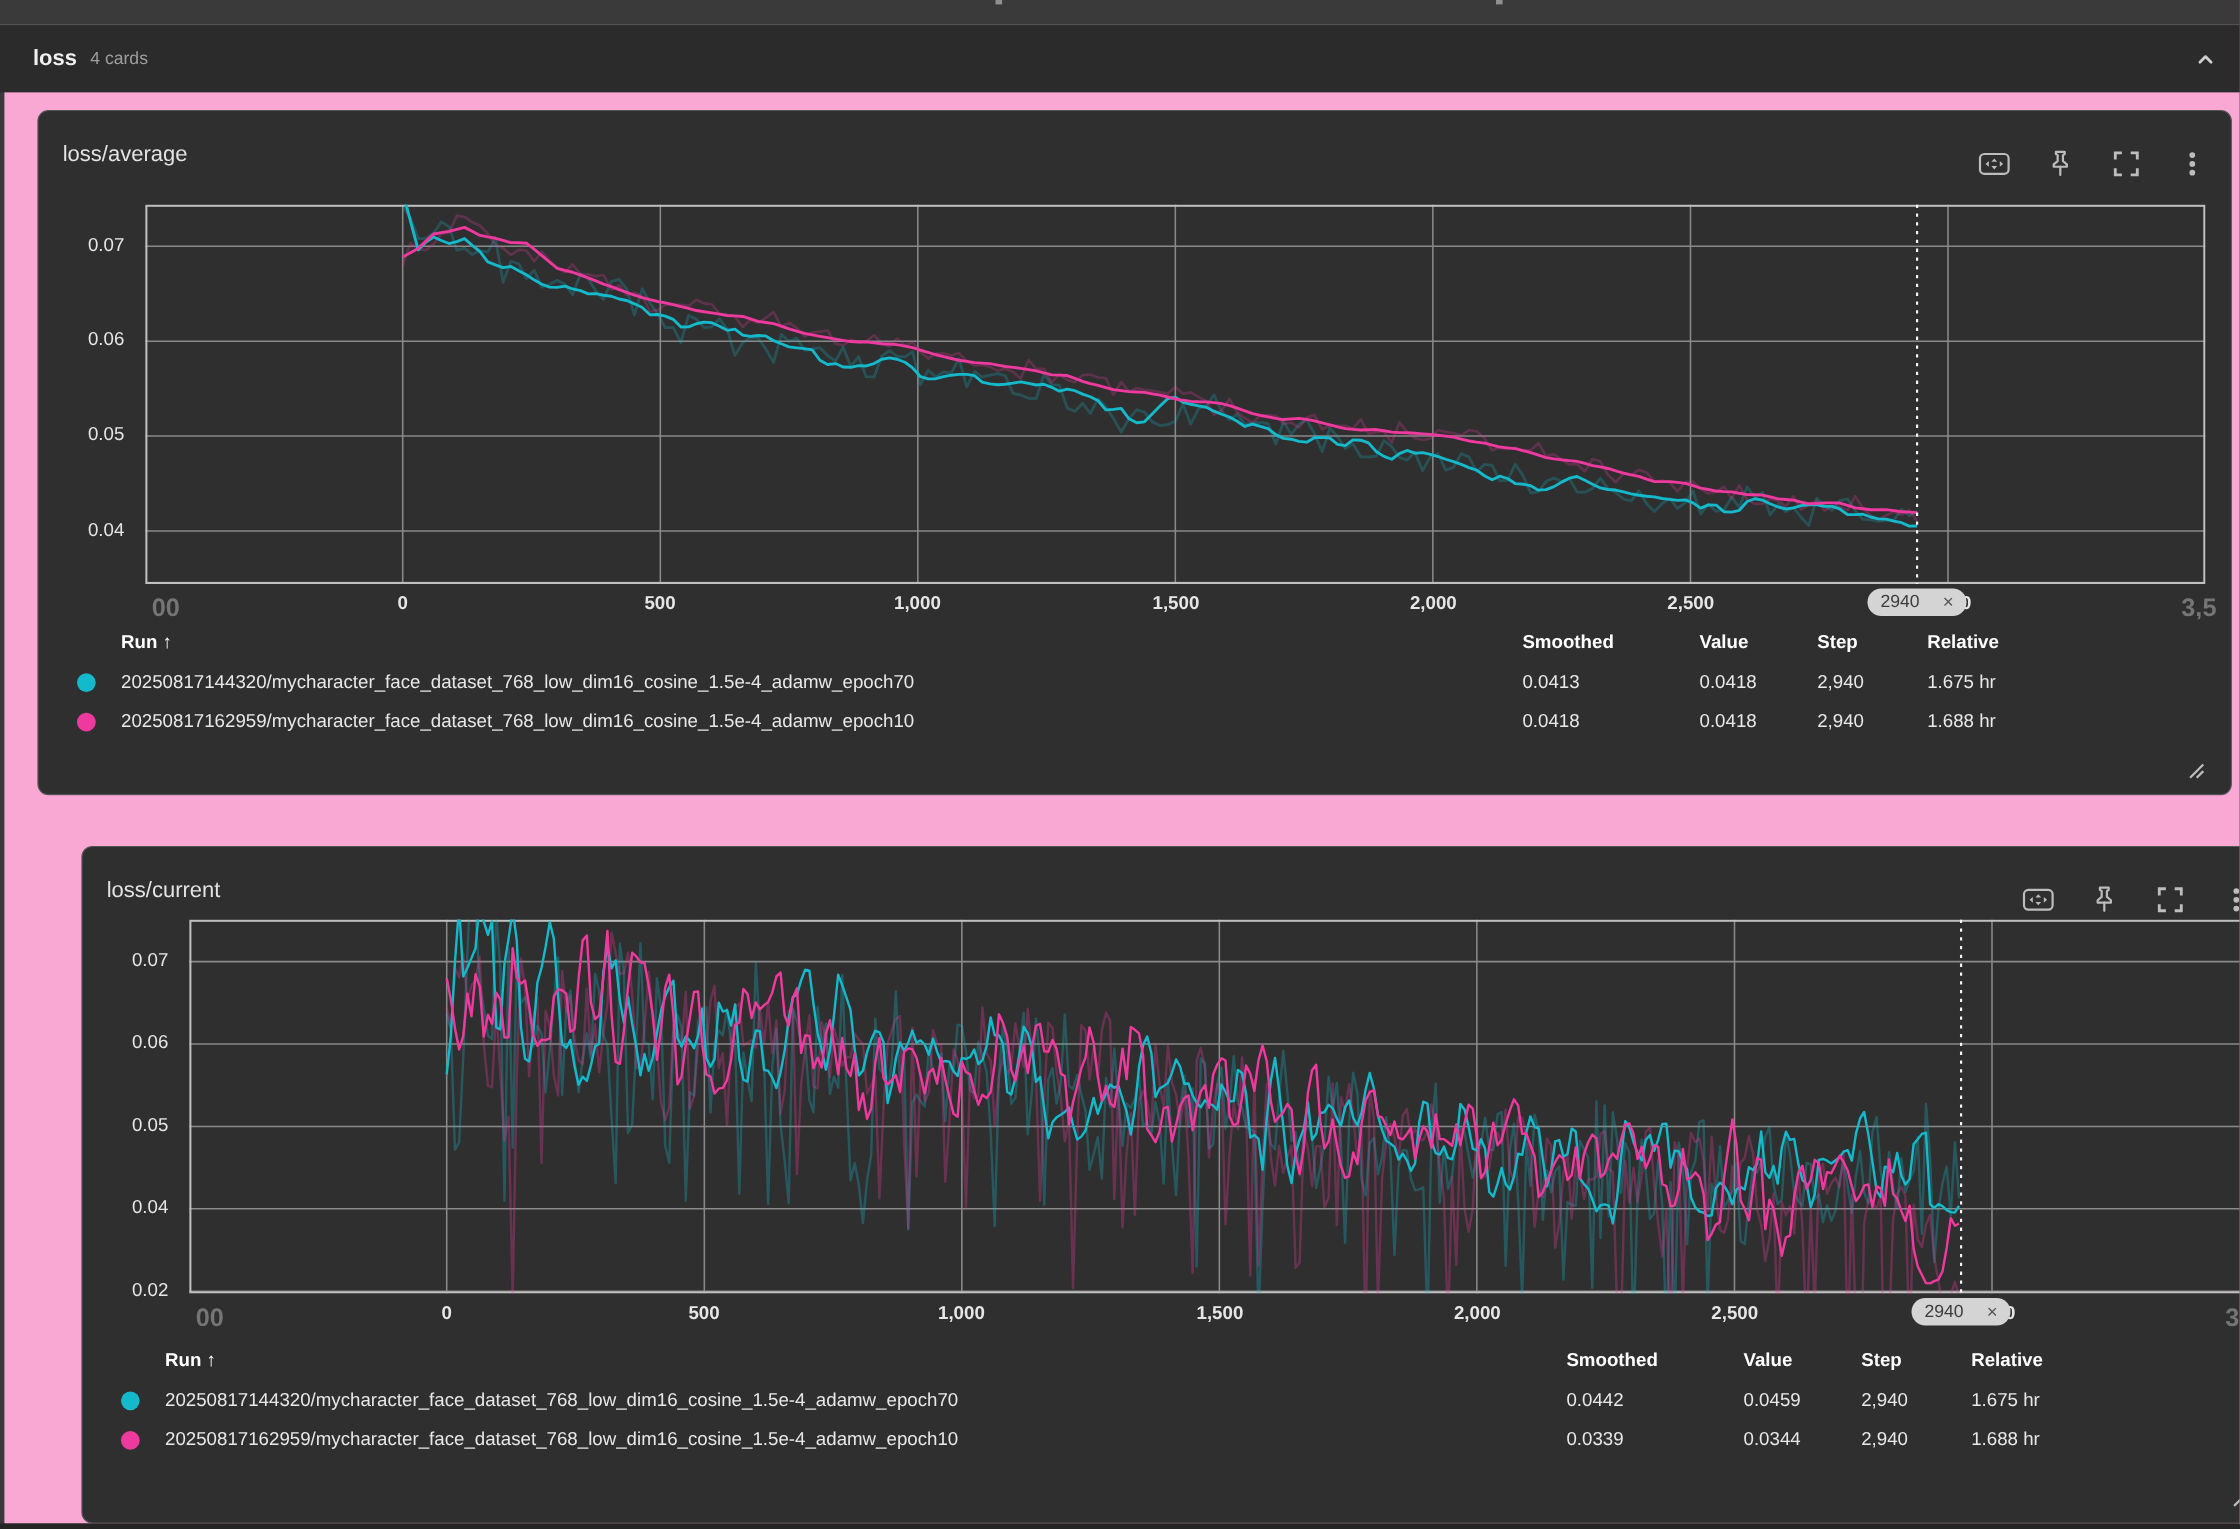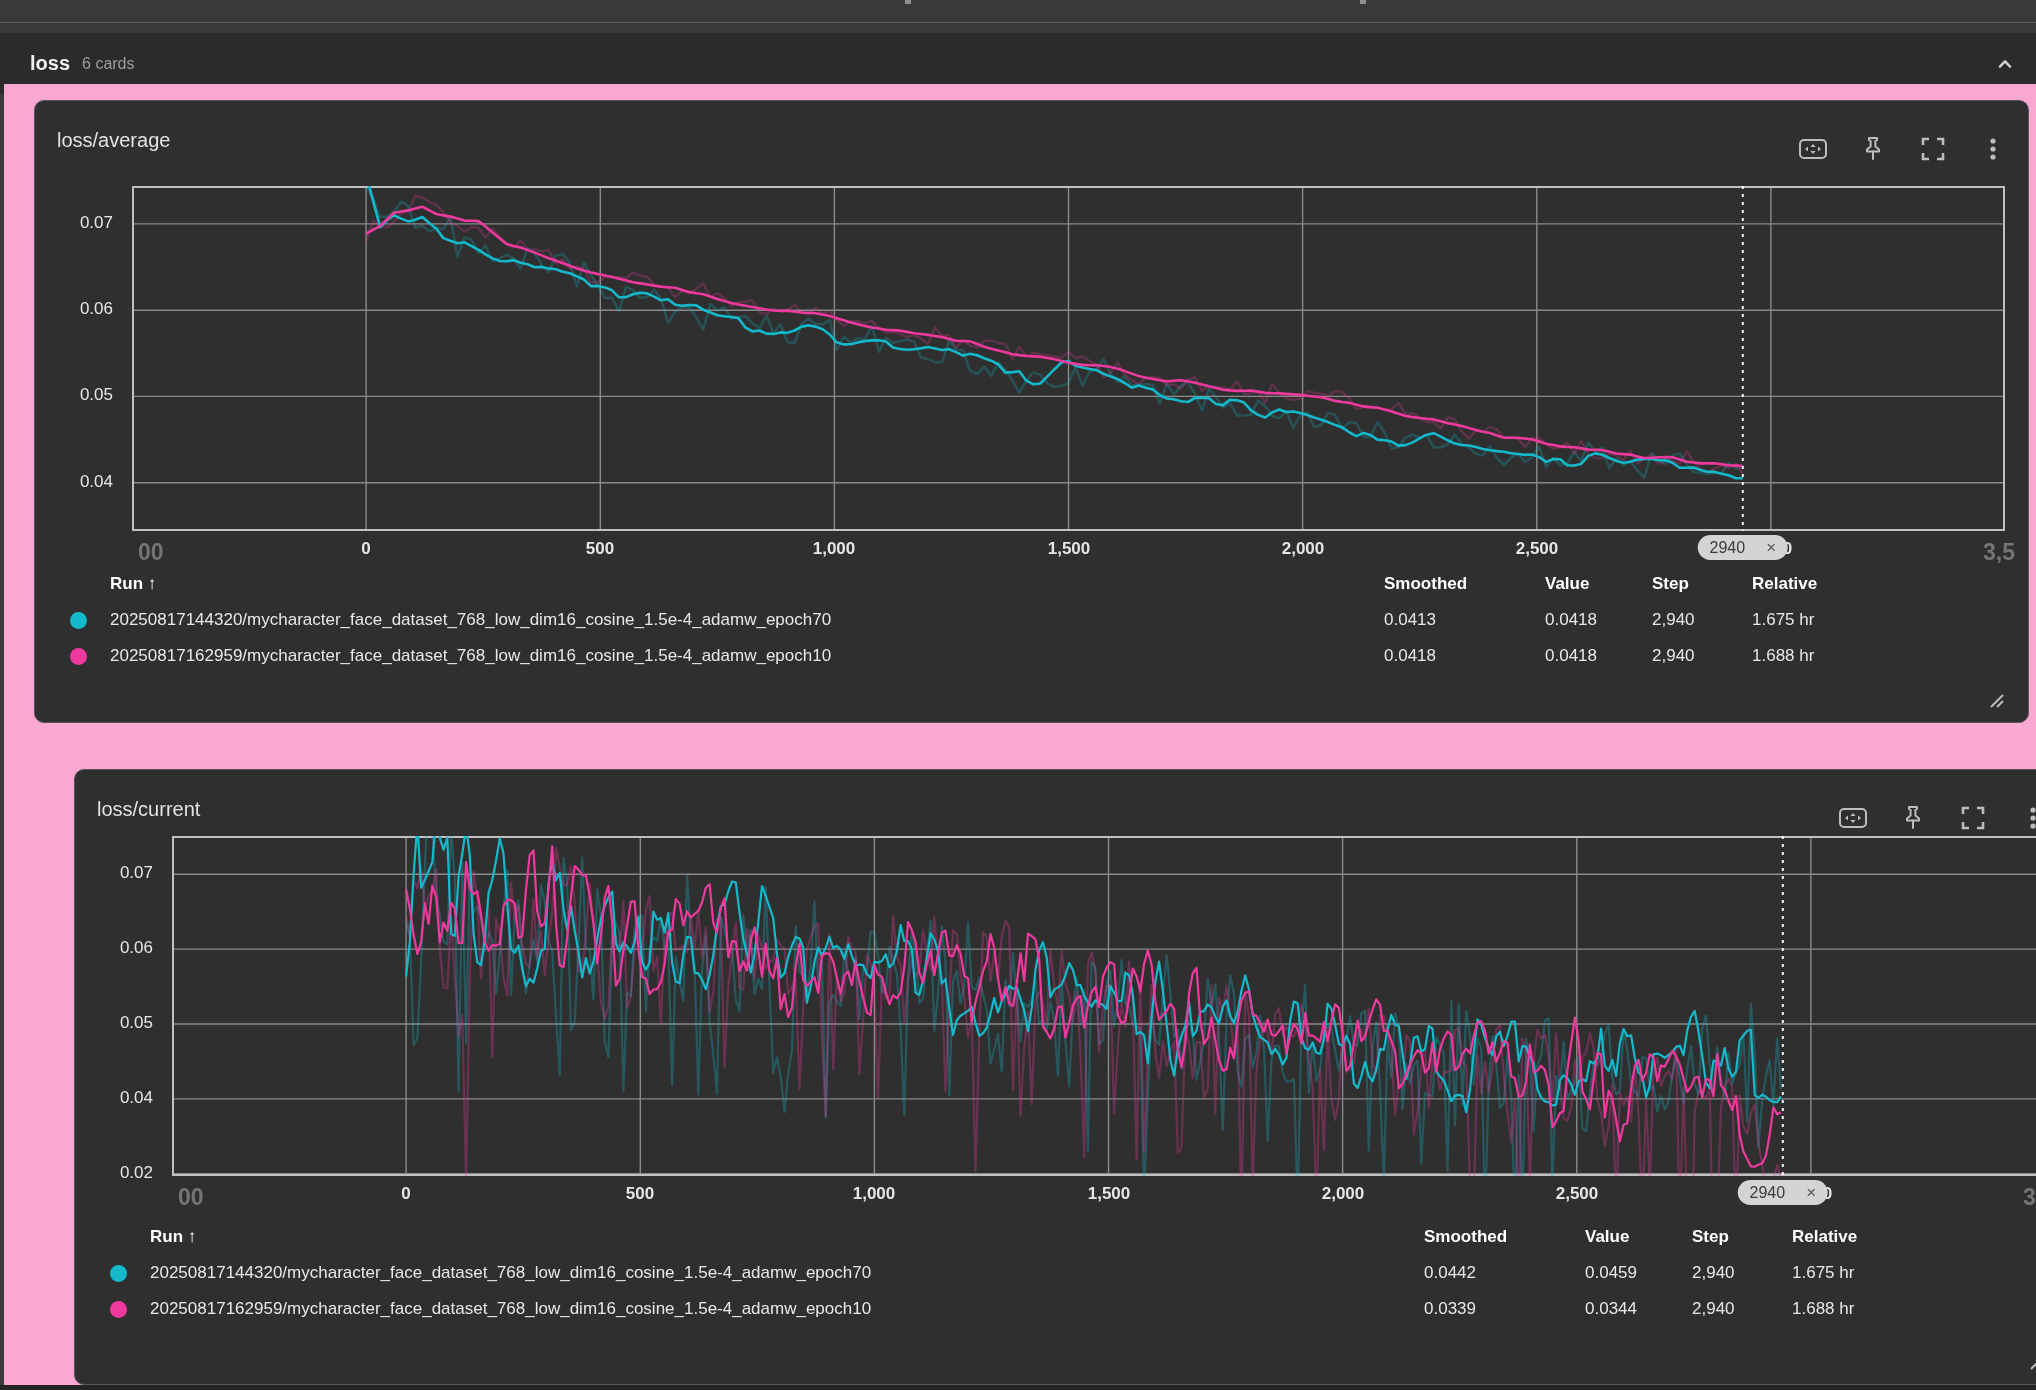--- a/index.html
+++ b/index.html
@@ -5,21 +5,21 @@
   html,body{margin:0;padding:0;background:#3a3a3a;}
   body{width:2036px;height:1390px;overflow:hidden;position:relative;
        font-family:"Liberation Sans",sans-serif;-webkit-font-smoothing:antialiased;}
 
   
   .top-strip{position:absolute;left:0;top:0;width:2036px;height:22px;background:#3a3a3a;
              border-bottom:1px solid #585858;}
   .top-strip .mark{position:absolute;top:0;width:6px;height:4px;background:#8f8f8f;}
 
   
-  .section-header{position:absolute;left:0;top:33px;width:2036px;height:61px;background:#2b2b2b;
+  .section-header{position:absolute;left:0;top:23px;width:2036px;height:61px;background:#2b2b2b;
                   display:flex;align-items:center;padding-left:30px;box-sizing:border-box;}
   .sec-title{font-size:20px;font-weight:bold;color:#f1f1f1;}
   .sec-badge{font-size:16px;color:#9e9e9e;margin-left:12px;}
   .collapse-btn{position:absolute;right:14px;top:14px;width:34px;height:34px;background:none;border:none;
                 cursor:pointer;color:#cfcfcf;display:flex;align-items:center;justify-content:center;}
 
   .page-main{position:absolute;left:4px;top:84px;width:2036px;height:1301px;background:#f9a8d4;}
 
   .card{position:absolute;left:30px;width:1995px;background:#2f2f2f;border:1px solid #565656;
         border-radius:10px;box-sizing:border-box;overflow:hidden;}
@@ -60,21 +60,21 @@
 </head>
 <body>
 
 <div class="top-strip">
   <div class="mark" style="left:905px"></div>
   <div class="mark" style="left:1360px"></div>
 </div>
 
 <div class="section-header">
   <span class="sec-title">loss</span>
-  <span class="sec-badge">6 cards</span>
+  <span class="sec-badge">4 cards</span>
   <button class="collapse-btn">
     <svg width="26" height="26" viewBox="0 0 26 26" fill="none" stroke="currentColor" stroke-width="3" stroke-linecap="round" stroke-linejoin="round">
         <polyline points="7,16 13,10 19,16"></polyline>
       </svg>
   </button>
 </div>
 
 <div class="page-main">
 
   <section class="card c0">

